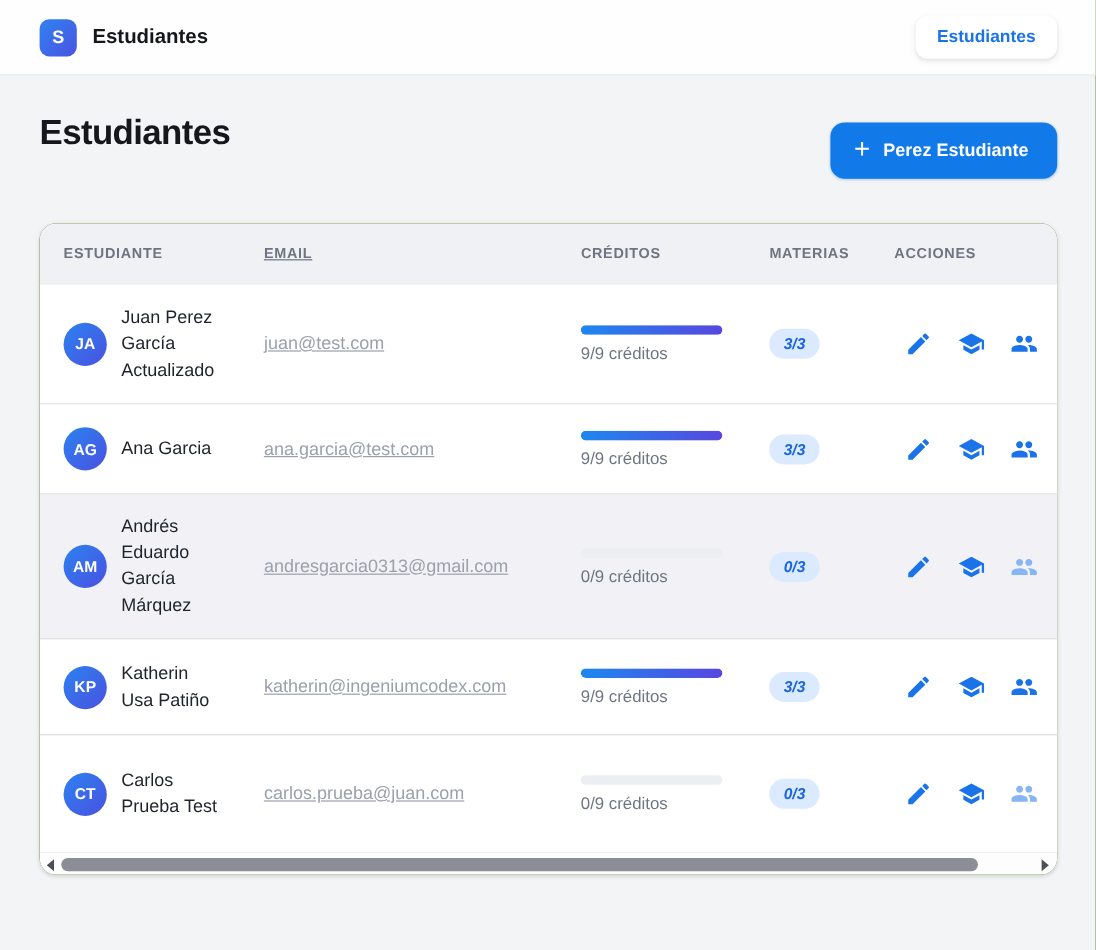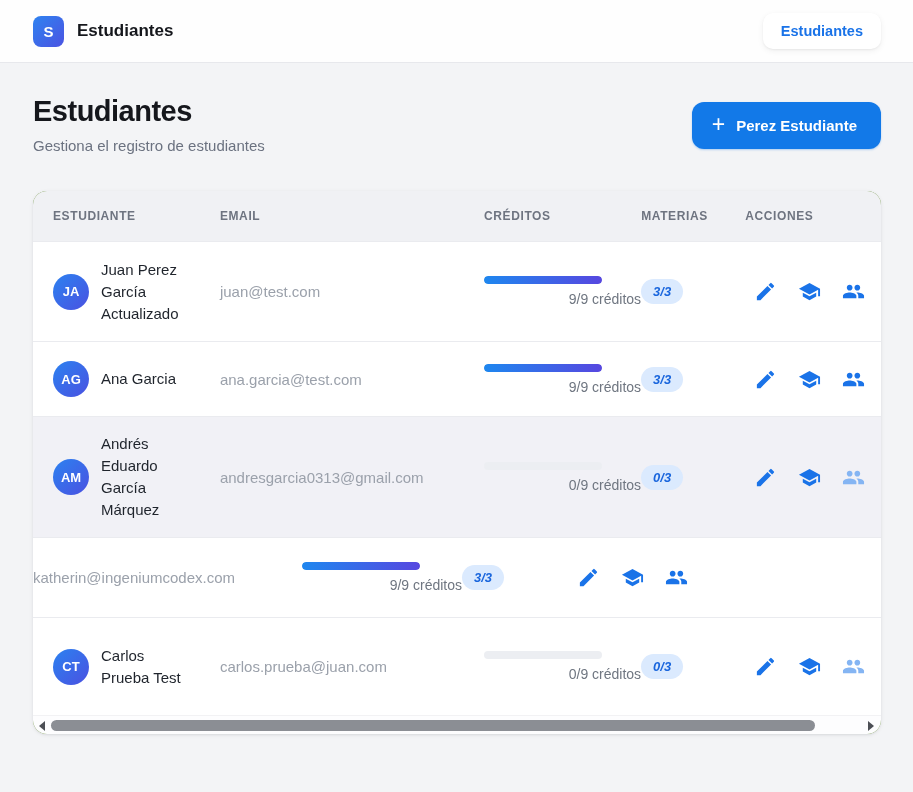--- a/index.html
+++ b/index.html
@@ -60,21 +60,21 @@
   .tbl { width:889px; }
   .thead {
     display:flex; align-items:center; height:50px;
     background:#f0f1f4;
   }
   .th {
     font-size:12px; font-weight:700; color:#6e7480;
     text-transform:uppercase; letter-spacing:.6px;
   }
   .col-student  { width:190px; padding-left:20px; }
-  .col-email    { width:269px; }
+  .col-email    { width:269px;text-decoration:underline; }
   .col-credits  { width:160px; }
   .col-materias { width:106px; }
   .col-actions  { width:130px; }
   .col-delete   { width:50px; }
 
   .row {
     display:flex; align-items:center;
     border-top:1px solid #eaebef;
     background:#fff;
   }
@@ -94,21 +94,21 @@
   .email { font-size:15px; color:#9ba1ab; }
 
   .progress-track {
     width:118px; height:8px; border-radius:4px; background:#eceef2;
     overflow:hidden;
   }
   .progress-fill {
     height:100%; border-radius:4px;
     background:linear-gradient(90deg,#1e87ef,#5747e0);
   }
-  .credits-label { margin-top:7px; font-size:14px; color:#6f7681;text-align:right; }
+  .credits-label { margin-top:7px; font-size:14px; color:#6f7681; }
 
   .badge {
     display:inline-block; min-width:42px; text-align:center;
     background:#dbeafe; color:#1a66dd;
     font-size:13px; font-weight:700;
     border-radius:999px; padding:5px 12px;font-style:italic;
   }
 
   .actions { display:flex; align-items:center; gap:20px; padding-left:8px; }
   .icon-btn {
@@ -142,21 +142,20 @@
   <div class="logo">S</div>
   <div class="app-title">Estudiantes</div>
   <div class="nav-spacer"></div>
   <button class="nav-pill">Estudiantes</button>
 </header>
 
 <section class="page">
   <div class="header-row">
     <div>
       <h1 class="page-title">Estudiantes</h1>
-      <div class="page-subtitle">Gestiona el registro de estudiantes</div>
     </div>
     <button class="btn-primary">
       <span class="btn-plus">+</span>
       <span>Perez Estudiante</span>
     </button>
   </div>
 </section>
 
 <div class="card">
   <div class="tbl">
@@ -275,20 +274,24 @@
               <path d="M16 11c1.66 0 2.99-1.34 2.99-3S17.66 5 16 5s-3 1.34-3 3 1.34 3 3 3zm-8 0c1.66 0 2.99-1.34 2.99-3S9.66 5 8 5 5 6.34 5 8s1.34 3 3 3zm0 2c-2.33 0-7 1.17-7 3.5V19h14v-2.5c0-2.33-4.67-3.5-7-3.5zm8 0c-.29 0-.62.02-.97.05 1.16.84 1.97 1.97 1.97 3.45V19h6v-2.5c0-2.33-4.67-3.5-7-3.5z"></path>
             </svg>
           </button>
       </div>
       <div class="col-delete">
         
       </div>
     </div>
 
     <div class="row" style="height:80px">
+      <div class="col-student student-cell">
+        <div class="avatar">KP</div>
+        <div class="student-name">Katherin Usa Patiño</div>
+      </div>
       <div class="col-email email">katherin@ingeniumcodex.com</div>
       <div class="col-credits">
         <div class="progress-track">
           <div class="progress-fill" style="width: 100%;"></div>
         </div>
         <div class="credits-label">9/9 créditos</div>
       </div>
       <div class="col-materias">
         <span class="badge">3/3</span>
       </div>

